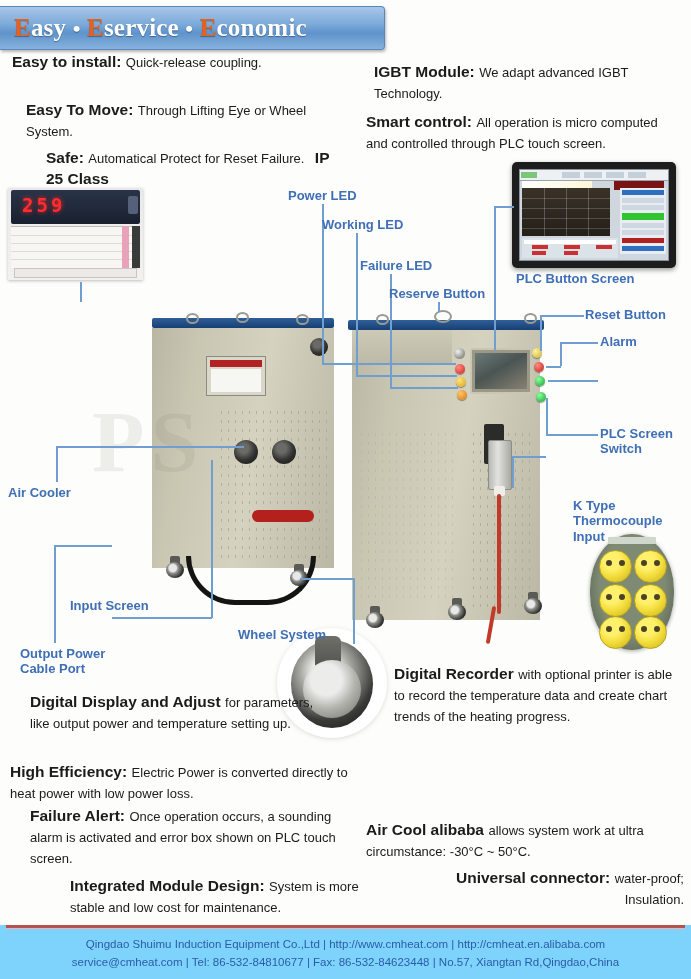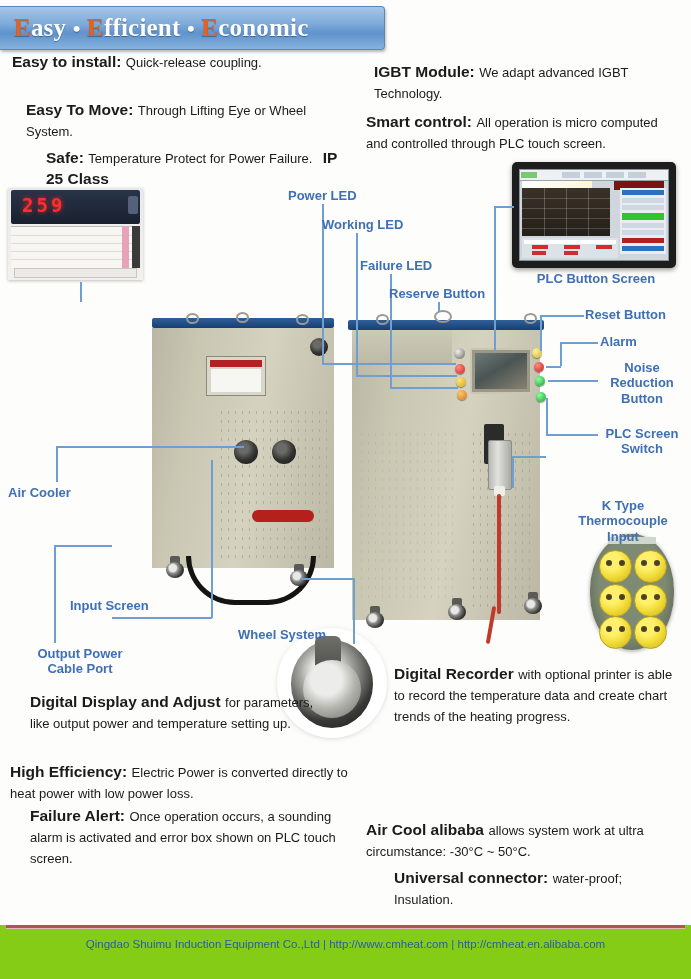--- a/index.html
+++ b/index.html
@@ -30,21 +30,21 @@
   .banner-text .dot{color:#ffffff;font-size:22px;}
 
   
   .feat{position:absolute;line-height:1.30;}
   .f-lg{font-size:15.5px;font-weight:bold;}
   .f-md{font-size:13px;}
 
   
   .callout{
     position:absolute;color:#3f6fb5;font-size:13px;font-weight:600;
-    line-height:1.18;white-space:pre-line;text-align:center;
+    line-height:1.18;white-space:pre-line;
   }
   .lead{position:absolute;background:#6f9fd0;}
   .lead.h{height:1.6px;}
   .lead.v{width:1.6px;}
 
   
   .photo{position:absolute;overflow:hidden;}
 
   
   #temp-recorder{left:8px;top:188px;width:135px;height:92px;
@@ -143,56 +143,56 @@
   #wheel-inset .w-hub{position:absolute;left:36px;top:6px;width:26px;height:56px;border-radius:6px;
     background:linear-gradient(180deg,#6f6f6a,#3d3d3a);}
   #wheel-inset .w-in{position:absolute;left:24px;top:30px;width:58px;height:58px;border-radius:50%;
     background:radial-gradient(circle at 40% 34%,#ececea 0 30%,#b5b5b0 55%,#6d6d68 100%);}
 
   
   .wm{position:absolute;color:rgba(120,125,118,.12);font-weight:bold;
     font-family:"Liberation Serif","DejaVu Serif",serif;letter-spacing:6px;}
 
   
-  .footer{position:absolute;left:0;right:0;bottom:0;height:54px;background:#84cc16;}
+  .footer{position:absolute;left:0;right:0;bottom:0;height:54px;background:#7dd3fc;}
   .footer .rule{position:absolute;left:6px;right:6px;top:0;height:3px;background:#b4534f;}
   .footer .rule2{position:absolute;left:6px;right:6px;top:3px;height:1px;background:#e2b7b5;}
   .footer .fl{position:absolute;left:0;right:0;text-align:center;color:#2b5ca8;font-size:11.5px;}
   .footer .fl1{top:13px;}
   .footer .fl2{top:31px;}
   .footer .sep{color:#2b5ca8;}
 </style>
 </head>
 <body>
 
 <div class="page">
 
   <div class="banner">
     <div class="banner-text">
       <span class="cap">E</span><span>asy</span>
       <span class="dot">•</span>
-      <span class="cap">E</span><span>fficient</span>
+      <span class="cap">E</span><span>service</span>
       <span class="dot">•</span>
       <span class="cap">E</span><span>conomic</span>
     </div>
   </div>
 
   <div class="feat" style="left:12px;top:52px;width:330px;">
     <span class="f-lg">Easy to install:</span>
     <span class="f-md">Quick-release coupling.</span>
   </div>
 
   <div class="feat" style="left:26px;top:100px;width:320px;">
     <span class="f-lg">Easy To Move:</span>
     <span class="f-md">Through Lifting Eye or Wheel System.</span>
   </div>
 
   <div class="feat" style="left:46px;top:148px;width:300px;">
     <span class="f-lg">Safe:</span>
-    <span class="f-md">Temperature Protect for Power Failure.</span>
+    <span class="f-md">Automatical Protect for Reset Failure.</span>
     <span class="f-lg" style="margin-left:6px;">IP 25 Class</span>
   </div>
 
   <div class="feat" style="left:374px;top:62px;width:310px;">
     <span class="f-lg">IGBT Module:</span>
     <span class="f-md">We adapt advanced IGBT Technology.</span>
   </div>
 
   <div class="feat" style="left:366px;top:112px;width:300px;">
     <span class="f-lg">Smart control:</span>
@@ -336,20 +336,21 @@
     <div class="tc" style="left:9px;top:82px;"></div>
     <div class="tc" style="left:44px;top:82px;"></div>
   </div>
 
   <div id="wheel-inset">
     <div class="w-out"></div>
     <div class="w-hub"></div>
     <div class="w-in"></div>
   </div>
 
+  <div class="wm" style="left:92px;top:392px;font-size:86px;">PS</div>
 
   <div class="callout" style="left:288px;top:188px;">Power LED</div>
   <div class="lead v" style="left:322px;top:204px;height:160px;"></div>
   <div class="lead h" style="left:322px;top:363px;width:134px;"></div>
 
   <div class="callout" style="left:322px;top:217px;">Working LED</div>
   <div class="lead v" style="left:356px;top:233px;height:143px;"></div>
   <div class="lead h" style="left:356px;top:375px;width:101px;"></div>
 
   <div class="callout" style="left:360px;top:258px;">Failure LED</div>
@@ -364,23 +365,20 @@
 
   <div class="callout" style="left:585px;top:307px;">Reset Button</div>
   <div class="lead h" style="left:540px;top:315px;width:44px;"></div>
   <div class="lead v" style="left:540px;top:315px;height:36px;"></div>
 
   <div class="callout" style="left:600px;top:334px;">Alarm</div>
   <div class="lead h" style="left:560px;top:342px;width:38px;"></div>
   <div class="lead v" style="left:560px;top:342px;height:24px;"></div>
   <div class="lead h" style="left:546px;top:366px;width:15px;"></div>
 
-  <div class="callout" style="left:600px;top:360px;width:84px;">Noise
-Reduction
-Button</div>
   <div class="lead h" style="left:548px;top:380px;width:50px;"></div>
 
   <div class="callout" style="left:600px;top:426px;width:84px;">PLC Screen
 Switch</div>
   <div class="lead h" style="left:546px;top:434px;width:52px;"></div>
   <div class="lead v" style="left:546px;top:398px;height:37px;"></div>
 
   <div class="callout" style="left:573px;top:498px;width:100px;">K Type
 Thermocouple
 Input</div>
@@ -412,42 +410,55 @@
   <div class="feat" style="left:10px;top:762px;width:340px;">
     <span class="f-lg">High Efficiency:</span>
     <span class="f-md">Electric Power is converted directly to heat power with low power loss.</span>
   </div>
 
   <div class="feat" style="left:30px;top:806px;width:330px;">
     <span class="f-lg">Failure Alert:</span>
     <span class="f-md">Once operation occurs, a sounding alarm is activated and error box shown on PLC touch screen.</span>
   </div>
 
+  <div class="feat" style="left:70px;top:876px;width:300px;">
+    <span class="f-lg">Integrated Module Design:</span>
+    <span class="f-md">System is more stable and low cost for maintenance.</span>
+  </div>
 
   <div class="feat" style="left:394px;top:664px;width:290px;">
     <span class="f-lg">Digital Recorder</span>
     <span class="f-md">with optional printer is able to record the temperature data and create chart trends of the heating progress.</span>
   </div>
 
 
   <div class="feat" style="left:366px;top:820px;width:320px;">
     <span class="f-lg">Air Cool alibaba</span>
     <span class="f-md">allows system work at ultra circumstance: -30°C ~ 50°C.</span>
   </div>
 
-  <div class="feat" style="left:394px;top:868px;width:290px;">
+  <div class="feat" style="left:394px;top:868px;width:290px;text-align:right;">
     <span class="f-lg">Universal connector:</span>
     <span class="f-md">water-proof; Insulation.</span>
   </div>
 
   <div class="footer">
     <div class="rule"></div>
     <div class="rule2"></div>
     <div class="fl fl1">
       <span>Qingdao Shuimu Induction Equipment Co.,Ltd</span>
       <span class="sep">|</span>
       <span>http://www.cmheat.com</span>
       <span class="sep">|</span>
       <span>http://cmheat.en.alibaba.com</span>
     </div>
+    <div class="fl fl2">
+      <span>service@cmheat.com</span>
+      <span class="sep">|</span>
+      <span>Tel: 86-532-84810677</span>
+      <span class="sep">|</span>
+      <span>Fax: 86-532-84623448</span>
+      <span class="sep">|</span>
+      <span>No.57, Xiangtan Rd,Qingdao,China</span>
+    </div>
   </div>
 
 </div>
 
 </body></html>

